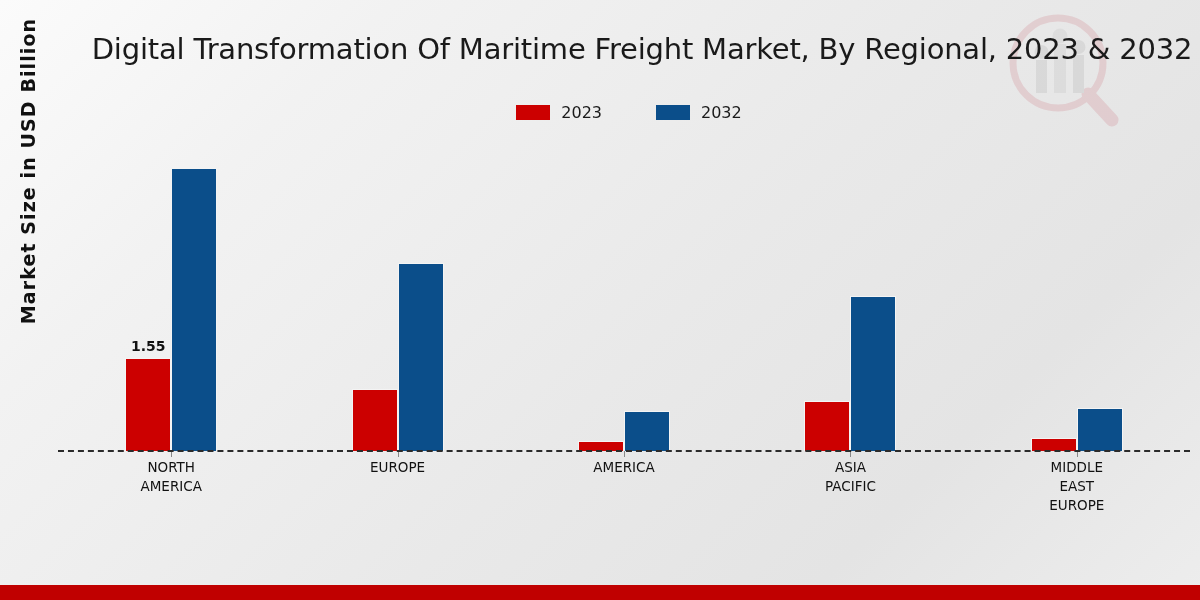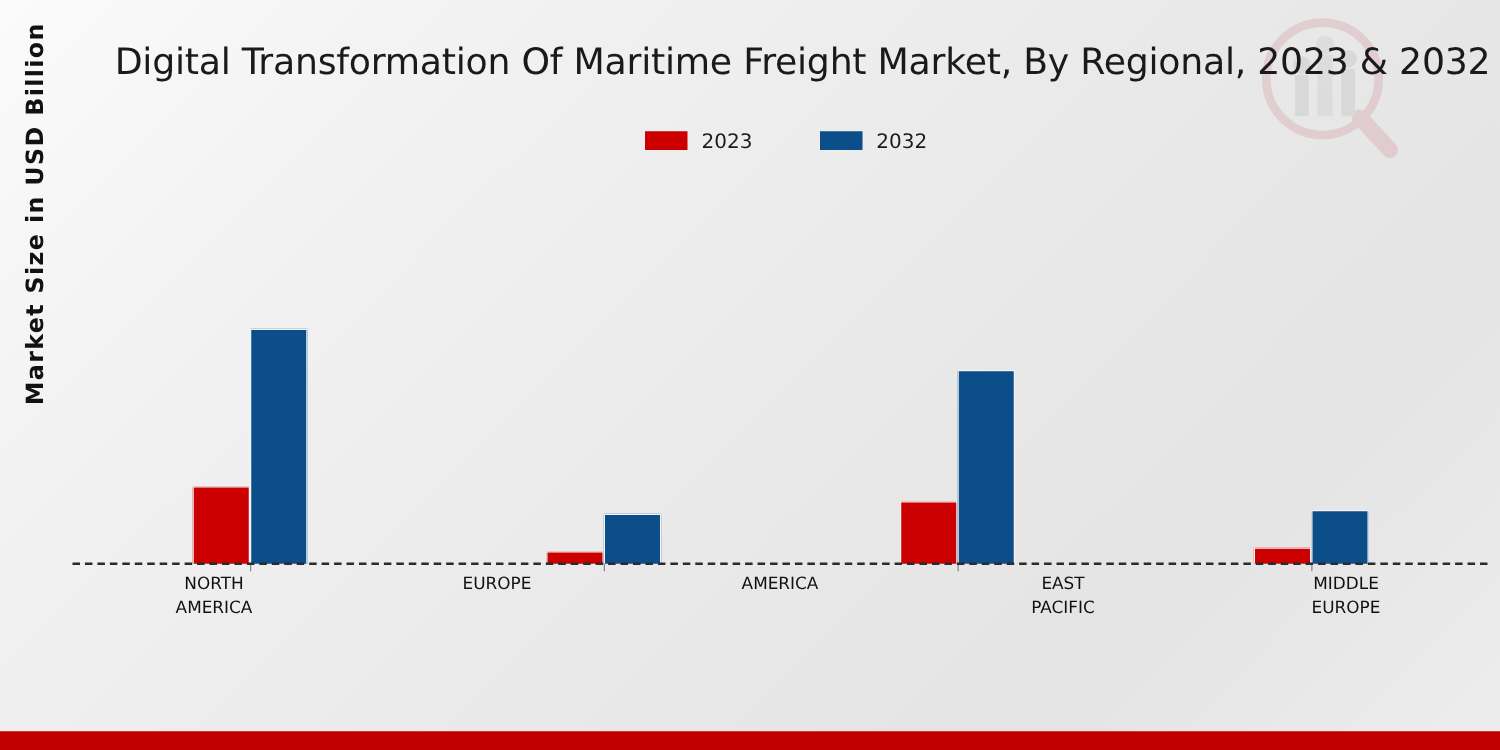--- a/index.html
+++ b/index.html
@@ -214,20 +214,28 @@
       <span class="legend-label">2032</span>
     </div>
   </div>
 
   <div class="y-axis-title">Market Size in USD Billion</div>
 
   <div class="plot-area">
     <div class="groups" id="groups">
         <div class="bar-group">
           <div class="bars">
+            <div class="bar series-2023" title="NORTH AMERICA 2023: 1.55" style="height: 92.7019px; background: rgb(204, 0, 0);"></div>
+            <div class="bar series-2032" title="NORTH AMERICA 2032: 4.73" style="height: 282.89px; background: rgb(11, 78, 138);"></div>
+          </div>
+          <div class="bar-value" style="bottom: 96.7019px; left: calc(50% - 46px); width: 46px; text-align: center;">1.55</div>
+          <span class="tick"></span>
+        </div>
+        <div class="bar-group">
+          <div class="bars">
             <div class="bar series-2023" title="EUROPE 2023: 1.04" style="height: 62.2px; background: rgb(204, 0, 0);"></div>
             <div class="bar series-2032" title="EUROPE 2032: 3.15" style="height: 188.394px; background: rgb(11, 78, 138);"></div>
           </div>
           <span class="tick"></span>
         </div>
         <div class="bar-group">
           <div class="bars">
             <div class="bar series-2023" title="SOUTH AMERICA 2023: 0.16" style="height: 9.56923px; background: rgb(204, 0, 0);"></div>
             <div class="bar series-2032" title="SOUTH AMERICA 2032: 0.67" style="height: 40.0712px; background: rgb(11, 78, 138);"></div>
           </div>
@@ -256,24 +264,25 @@
         <div>NORTH</div>
         <div>AMERICA</div>
       </div>
       <div class="cat-label">
         <div>EUROPE</div>
       </div>
       <div class="cat-label">
         <div>AMERICA</div>
       </div>
       <div class="cat-label">
+        <div>ASIA</div>
+        <div>PACIFIC</div>
+      </div>
+      <div class="cat-label">
+        <div>MIDDLE</div>
         <div>EAST</div>
-        <div>PACIFIC</div>
-      </div>
-      <div class="cat-label">
-        <div>MIDDLE</div>
         <div>EUROPE</div>
       </div>
     </div>
 
   <div class="bottom-bar"></div>
 
 </div>
 
 </body></html>

